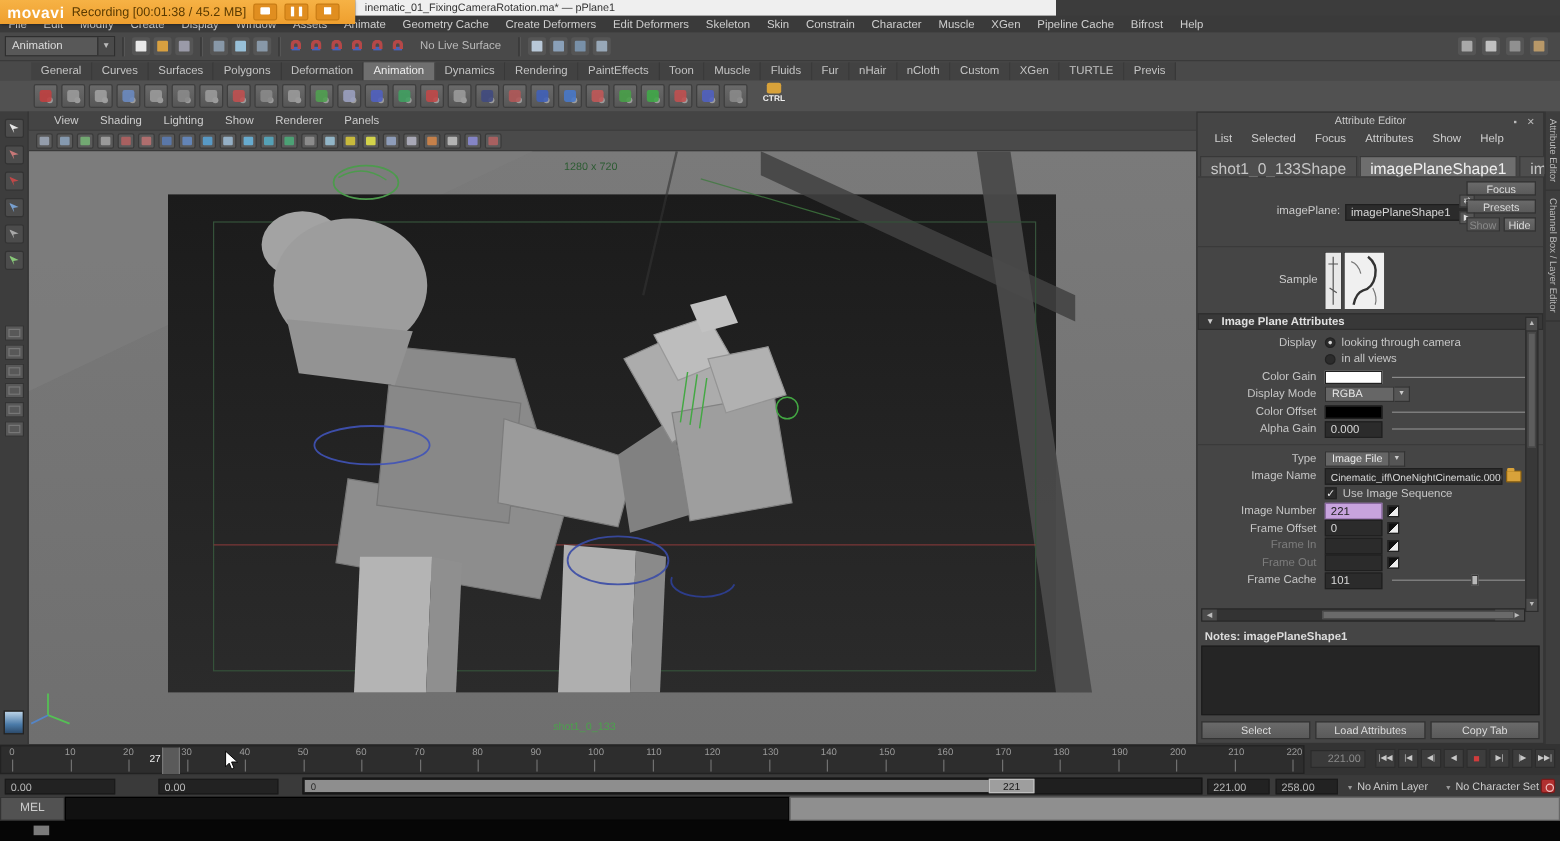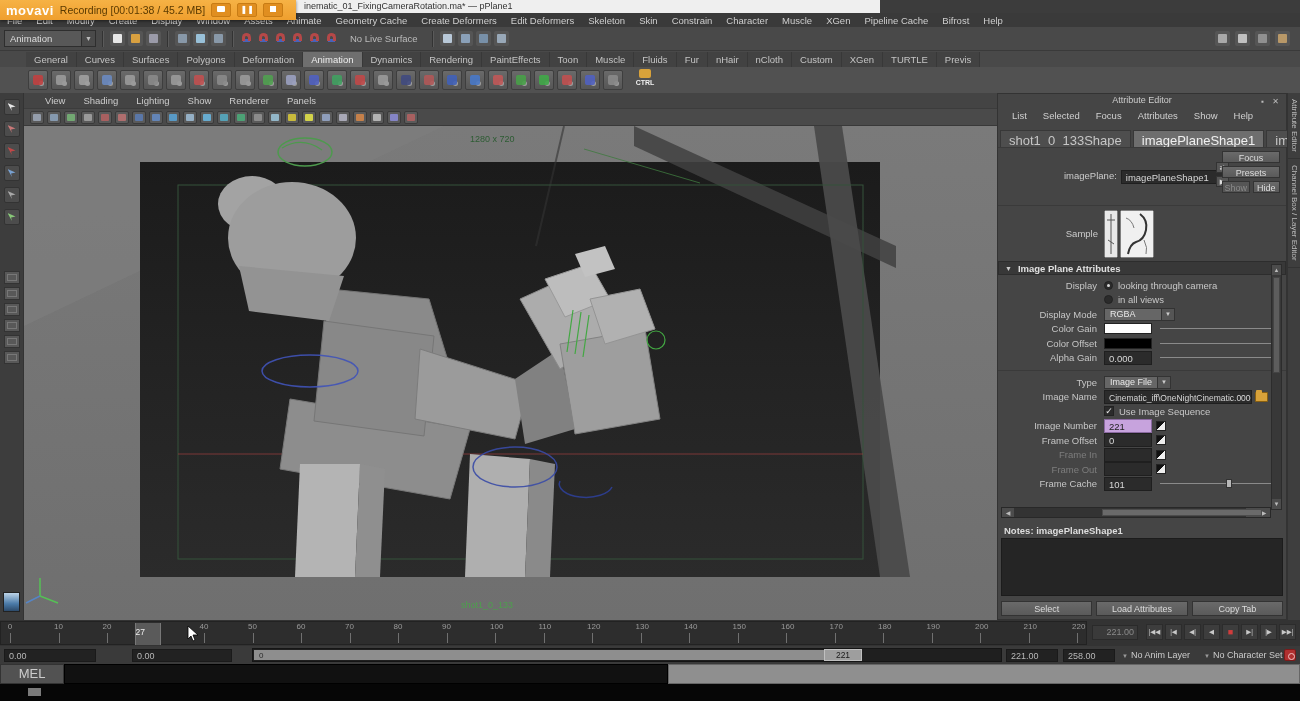--- a/index.html
+++ b/index.html
@@ -128,21 +128,21 @@
   
   .side-tabs { position:absolute; left:1287px; top:93px; width:13px; height:527px; background:#3e3e3e; border-left:1px solid #333; }
   .side-tabs .vt { writing-mode:vertical-rl; font-size:8px; color:#bbb; padding:6px 2px; border-bottom:1px solid #333; white-space:nowrap; }
 
   
   .timeline { position:absolute; left:0; top:620px; width:1300px; height:26px; background:#333; }
   .tl-track { position:absolute; left:0; top:1px; width:1087px; height:24px; background:#2d2d2d; border:1px solid #222; }
   .tl-ticks { position:absolute; left:4px; right:4px; top:0; bottom:0; display:flex; justify-content:space-between; }
   .tick { position:relative; width:10px; text-align:center; color:#9a9a9a; font-size:8px; }
   .tick::after { content:""; position:absolute; left:50%; top:11px; width:1px; height:10px; background:#707070; }
-  .cur-frame { position:absolute; left:134px; top:1px; width:26px; height:22px; background:#5a5a5a; border-left:1px solid #777; border-right:1px solid #777; }
+  .cur-frame { position:absolute; left:134px; top:1px; width:15px; height:22px; background:#5a5a5a; border-left:1px solid #777; border-right:1px solid #777; }
   .cur-frame span { position:absolute; right:15px; top:4px; color:#eee; font-size:8.5px; }
   .cursor { position:absolute; left:186px; top:3px; }
   .tl-time { position:absolute; left:1092px; top:5px; width:46px; height:15px; background:#3a3a3a; border:1px solid #2a2a2a; color:#8a8a8a; text-align:right; padding:1px 3px; font-size:9px; }
   .transport { position:absolute; left:1146px; top:4px; display:flex; gap:2px; }
   .transport .tp { width:17px; height:16px; background:#3d3d3d; border:1px solid #2c2c2c; color:#c8c8c8; font-size:6.5px; line-height:14px; text-align:center; }
   .transport .tp:nth-child(5) { color:#d03c3c; font-size:9px; }
 
   
   .rangebar { position:absolute; left:0; top:646px; width:1300px; height:18px; background:#3a3a3a; display:flex; align-items:center; }
   .rb-field { height:13px; background:#222; border:1px solid #1a1a1a; color:#b8b8b8; font-size:9px; padding:0 4px; line-height:12px; }
@@ -153,21 +153,21 @@
   .range-hnd { position:absolute; left:571px; top:0; width:38px; height:12px; background:#9e9e9e; border:1px solid #c0c0c0; color:#1a1a1a; font-size:8.5px; text-align:center; line-height:11px; }
   .f3 { position:absolute; left:1006px; width:52px; } .f4 { position:absolute; left:1063px; width:52px; }
   .rb-drop { position:absolute; font-size:9px; color:#ccc; white-space:nowrap; }
   .rb-drop .tri { font-size:6px; color:#999; margin-right:3px; }
   .d1 { left:1122px; } .d2 { left:1204px; }
   .autokey { position:absolute; left:1284px; top:3px; width:12px; height:12px; background:#b03030; border:1px solid #7a1a1a; border-radius:2px; }
   .autokey::after { content:""; position:absolute; left:3px; top:3px; width:5px; height:5px; border:1px solid #f0c0c0; border-radius:50%; }
 
   
   .cmdline { position:absolute; left:0; top:664px; width:1300px; height:20px; background:#444; display:flex; }
-  .mel-label { width:64px; background:#525252; border:1px solid #333; color:#ccc; text-align:center; line-height:18px; font-size:13px; }
+  .mel-label { width:54px; background:#525252; border:1px solid #333; color:#ccc; text-align:center; line-height:18px; font-size:10px; }
   .mel-input { width:604px; background:#111; border:1px solid #000; }
   .mel-output { flex:1; background:#8f8f8f; border:1px solid #666; }
 
   .helpline { position:absolute; left:0; top:684px; width:1300px; height:17px; background:#060606; }
   .helpline .blip { position:absolute; left:28px; top:4px; width:13px; height:8px; background:#7a7a7a; }
 </style>
 </head>
 <body>
 
 <div id="stage">
@@ -477,32 +477,32 @@
         <span class="lbl">Display</span>
         <span class="radio sel"></span>
         <span>looking through camera</span>
       </div>
       <div class="row">
         <span class="lbl"></span>
         <span class="radio"></span>
         <span>in all views</span>
       </div>
       <div class="row">
+        <span class="lbl">Color Gain</span>
+        <span class="swatch" style="background:#fff"></span>
+        <span class="slider">
+            <span class="hnd right"></span>
+          </span>
+      </div>
+      <div class="row">
         <span class="lbl">Display Mode</span>
         <span class="drop">
           <span class="val" style="width:58px">RGBA</span>
           <span class="arw">▼</span>
         </span>
-      </div>
-      <div class="row">
-        <span class="lbl">Color Gain</span>
-        <span class="swatch" style="background:#fff"></span>
-        <span class="slider">
-            <span class="hnd right"></span>
-          </span>
       </div>
       <div class="row">
         <span class="lbl">Color Offset</span>
         <span class="swatch" style="background:#000"></span>
         <span class="slider">
             <span class="hnd right"></span>
           </span>
       </div>
       <div class="row">
         <span class="lbl">Alpha Gain</span>

